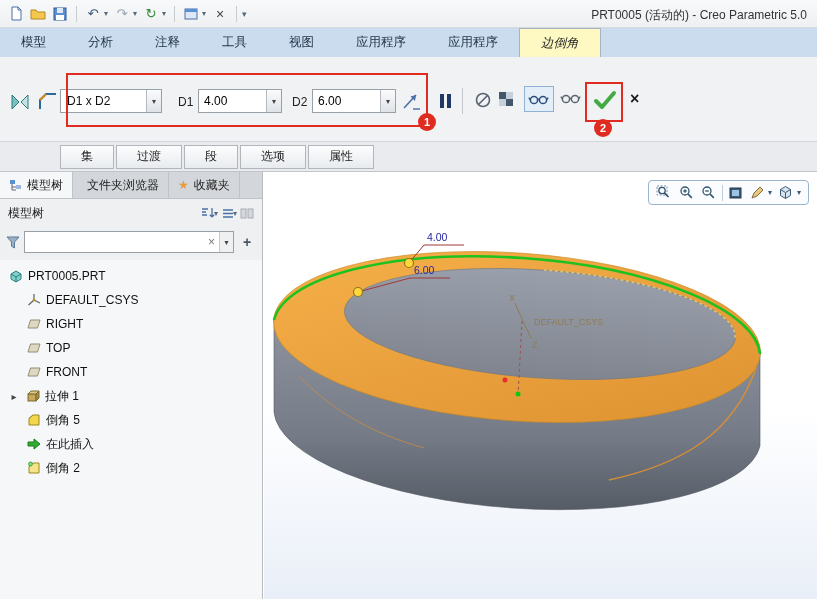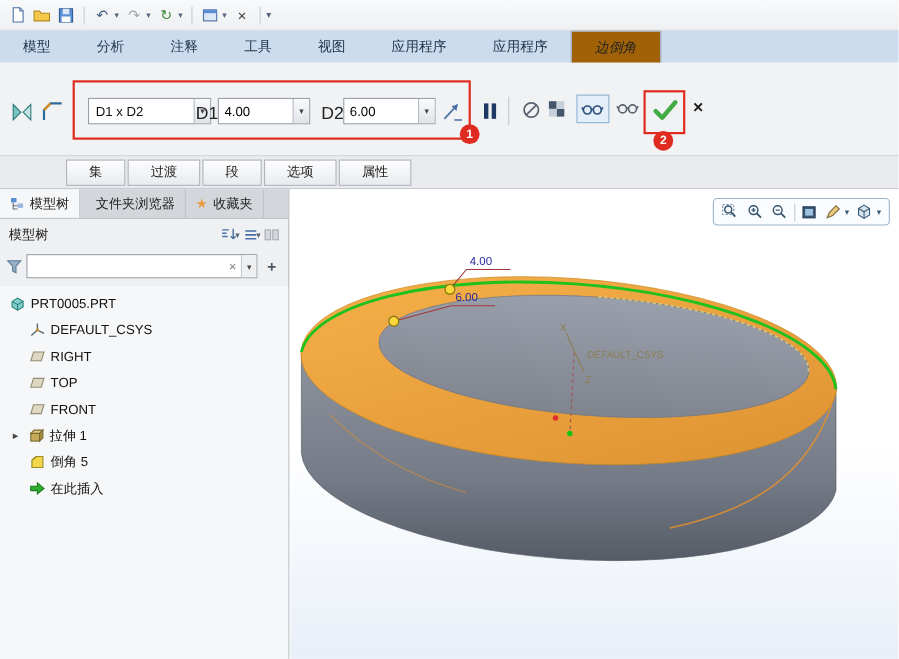--- a/index.html
+++ b/index.html
@@ -11,26 +11,26 @@
   .qat{display:flex;align-items:center;gap:6px;}
   .qbtn{display:flex;align-items:center;justify-content:center;min-width:16px;height:18px;color:#3c5a78;font-size:13px;cursor:default;}
   .qcaret{font-size:8px;color:#56687a;margin-left:-3px;}
   .qsep{width:1px;height:16px;background:#c8ccd1;margin:0 2px;}
   .wtitle{position:absolute;right:10px;top:7px;font-size:12px;color:#333;}
 
   
   .tabrow{position:absolute;left:0;top:28px;width:817px;height:29px;background:#cbdcee;display:flex;align-items:stretch;}
   .rtab{display:flex;align-items:center;padding:0 21px;font-size:12.5px;color:#1e3246;cursor:default;}
   .rtab.file{background:#2b6a66;color:#fff;padding:0 27px;}
-  .rtab.active{background:#a16207;color:#222;font-style:italic;border:1px solid #aab4c0;border-bottom:none;}
+  .rtab.active{background:#fef9c3;color:#222;font-style:italic;border:1px solid #aab4c0;border-bottom:none;}
 
   
   .dashboard{position:absolute;left:0;top:57px;width:817px;height:84px;background:#f1f2f4;}
   .chamficon{position:absolute;top:33px;width:24px;height:24px;display:flex;align-items:center;justify-content:center;}
-  .lbl{position:absolute;top:38px;font-size:16px;color:#222;}
+  .lbl{position:absolute;top:38px;font-size:12px;color:#222;}
   .combo{position:absolute;top:32px;height:24px;background:#fff;border:1px solid #98a0a8;display:flex;align-items:stretch;}
   .combo .val{flex:1;display:flex;align-items:center;padding:0 6px;font-size:12px;color:#111;}
   .combo .cbtn{width:15px;background:linear-gradient(#fafbfc,#dfe3e8);border-left:1px solid #b6bac0;display:flex;align-items:center;justify-content:center;font-size:8px;color:#444;}
   .combo input{border:0;outline:0;width:100%;padding:0 5px;font-size:12px;background:transparent;}
   .combo .inwrap{flex:1;display:flex;}
   .dsep{position:absolute;top:31px;width:1px;height:26px;background:#c3c7cc;}
   .dicon{position:absolute;display:flex;align-items:center;justify-content:center;}
   .pausebars{position:absolute;left:440px;top:37px;display:flex;gap:3px;}
   .pausebars i{display:block;width:4px;height:14px;background:#1f3864;}
   .glassbox{position:absolute;left:524px;top:29px;width:30px;height:26px;border:1px solid #8fb2d4;background:#e4eef8;display:flex;align-items:center;justify-content:center;}
@@ -112,20 +112,21 @@
       <svg width="14" height="12">
           <rect x="1" y="1" width="12" height="10" fill="#dce8f5" stroke="#4a6fa5"></rect>
           <rect x="1" y="1" width="12" height="3" fill="#5a8fd4"></rect>
         </svg>
     </span>
     <span class="qcaret">▾</span>
     <span class="qbtn" style="font-size:14px;color:#444">×</span>
     <span class="qsep"></span>
     <span class="qcaret" style="font-size:9px">▾</span>
   </div>
+  <div class="wtitle">PRT0005 (活动的) - Creo Parametric 5.0</div>
 </div>
 
 <div class="tabrow">
   <div class="rtab">模型</div>
   <div class="rtab">分析</div>
   <div class="rtab">注释</div>
   <div class="rtab">工具</div>
   <div class="rtab">视图</div>
   <div class="rtab">应用程序</div>
   <div class="rtab">应用程序</div>
@@ -139,21 +140,21 @@
         <path d="M19 4 L12 11 L19 18 Z" fill="#c4e2e2" stroke="#2a7a7a"></path>
       </svg>
   </span>
   <span class="chamficon" style="left:36px">
     <svg width="22" height="22">
         <path d="M3 18 V9 L9 3 H19" fill="none" stroke="#2a6a9a" stroke-width="2"></path>
         <path d="M3 9 L9 3" stroke="#d98a20" stroke-width="2"></path>
       </svg>
   </span>
 
-  <div class="combo" style="left:80px;width:112px">
+  <div class="combo" style="left:60px;width:102px">
     <span class="val">D1 x D2</span>
     <span class="cbtn">▾</span>
   </div>
 
   <span class="lbl" style="left:178px">D1</span>
   <div class="combo" style="left:198px;width:84px">
     <span class="inwrap">
         <input value="4.00" style="">
       </span>
     <span class="cbtn">▾</span>
@@ -355,20 +356,30 @@
         </span>
       <span>倒角 5</span>
     </div>
     <div class="trow lvl1" style="top:172px">
       <span class="ticon">
           <svg width="14" height="14">
             <path d="M1 5 H7 V2 L13 7 L7 12 V9 H1 Z" fill="#2fae2f" stroke="#1a7a1a"></path>
           </svg>
         </span>
       <span>在此插入</span>
+    </div>
+    <div class="trow lvl1" style="top:196px">
+      <span class="ticon">
+          <svg width="14" height="14">
+            <path d="M2 12 L2 5.5 L6 2 L12 2 L12 12 Z" fill="#f7e48a" stroke="#9a8a20"></path>
+            <path d="M2 5.5 L6 2" stroke="#9a8a20"></path>
+            <circle cx="3.5" cy="3" r="2" fill="#7adf7a" stroke="#2a8a2a" stroke-width="0.7"></circle>
+          </svg>
+        </span>
+      <span>倒角 2</span>
     </div>
   </div>
 </div>
 
 <div class="viewport">
   <svg class="scene" width="553" height="427" viewBox="0 0 553 427">
     <defs>
       <linearGradient id="gSide" x1="0" y1="0" x2="0" y2="1">
         <stop offset="0" stop-color="#8e939e"></stop>
         <stop offset="0.6" stop-color="#767c87"></stop>

